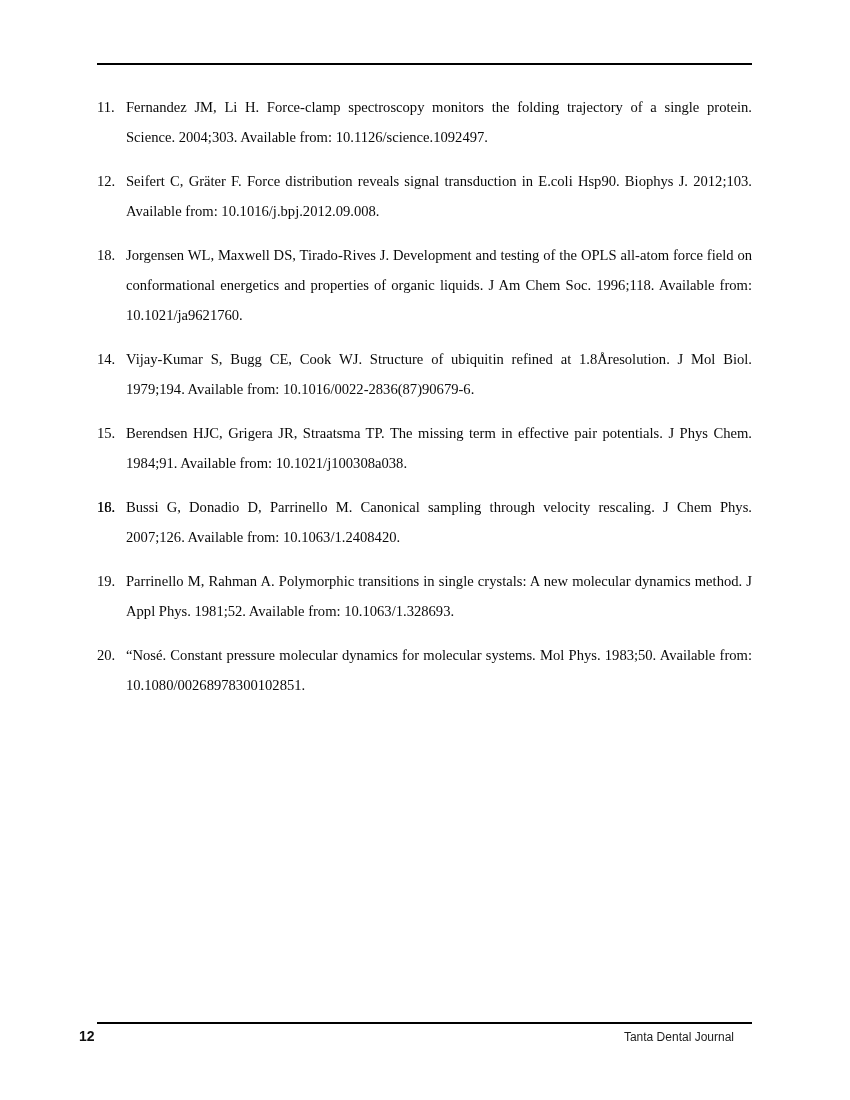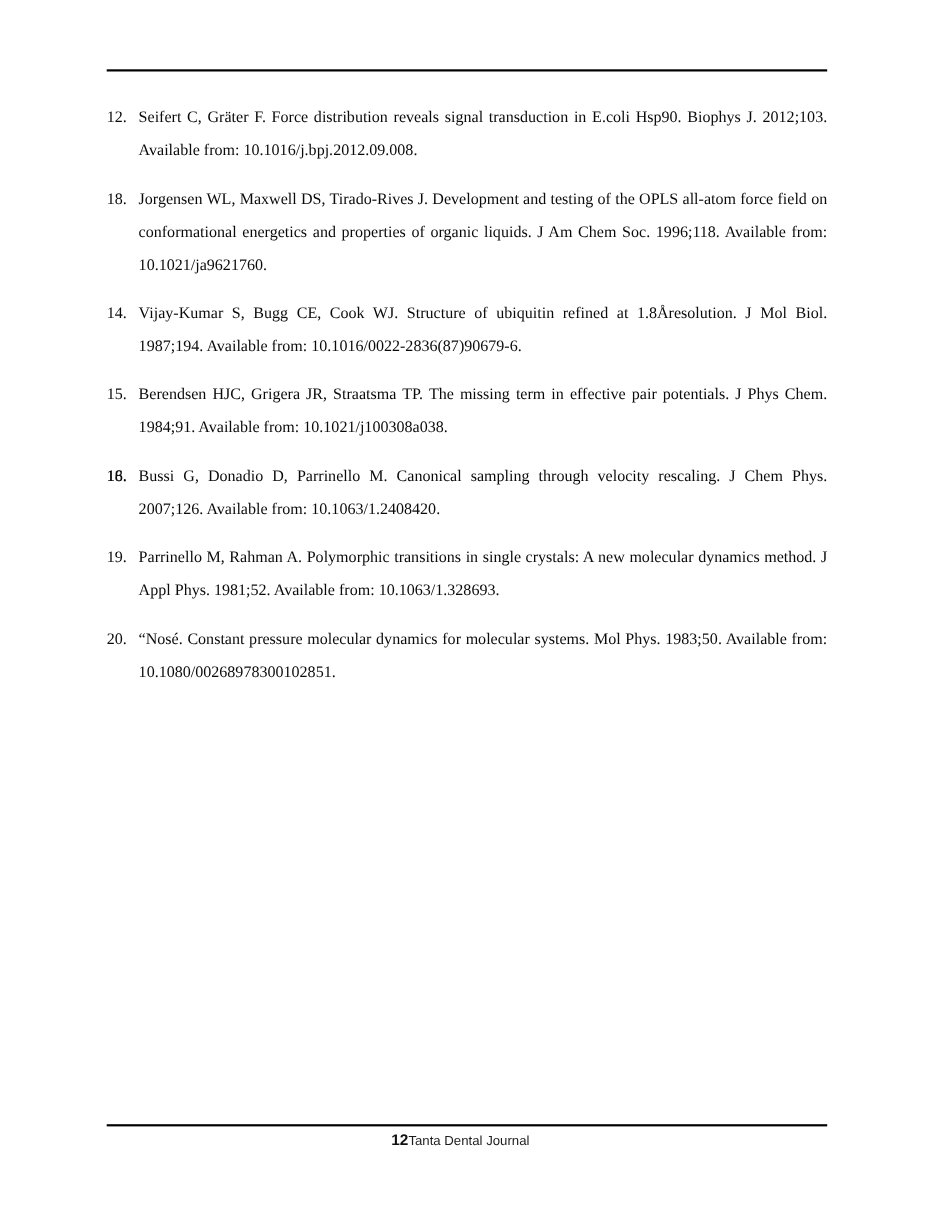--- a/index.html
+++ b/index.html
@@ -48,25 +48,25 @@
   .footer-rule {
     position: absolute;
     left: 97px;
     top: 1022px;
     width: 655px;
     height: 1.6px;
     background: #000000;
   }
   .footer {
     position: absolute;
-    left: 91px;
+    left: 79px;
     top: 1028px;
     width: 655px;
     display: flex;
-    justify-content: center;
+    justify-content: space-between;
     align-items: baseline;
     font-family: "Liberation Sans", sans-serif;
   }
   .footer-page-number {
     font-size: 14px;
     font-weight: bold;
     color: #111111;
   }
   .footer-journal {
     font-size: 12px;
@@ -76,34 +76,38 @@
 </style>
 </head>
 <body>
 
 <div class="page">
 
   <div class="top-rule"></div>
 
   <div class="references">
 
+    <div class="ref-item">
+      <span class="ref-num">11.</span>
+      <span class="ref-text">Fernandez JM, Li H. Force-clamp spectroscopy monitors the folding trajectory of a single protein. Science. 2004;303. Available from: 10.1126/science.1092497.</span>
+    </div>
 
     <div class="ref-item">
       <span class="ref-num">12.</span>
       <span class="ref-text">Seifert C, Gräter F. Force distribution reveals signal transduction in E.coli Hsp90. Biophys J. 2012;103. Available from: 10.1016/j.bpj.2012.09.008.</span>
     </div>
 
     <div class="ref-item">
       <span class="ref-num">18.</span>
       <span class="ref-text">Jorgensen WL, Maxwell DS, Tirado-Rives J. Development and testing of the OPLS all-atom force field on conformational energetics and properties of organic liquids. J Am Chem Soc. 1996;118. Available from: 10.1021/ja9621760.</span>
     </div>
 
     <div class="ref-item">
       <span class="ref-num">14.</span>
-      <span class="ref-text">Vijay-Kumar S, Bugg CE, Cook WJ. Structure of ubiquitin refined at 1.8Åresolution. J Mol Biol. 1987;194. Available from: 10.1016/0022-2836(87)90679-6.</span>
+      <span class="ref-text">Vijay-Kumar S, Bugg CE, Cook WJ. Structure of ubiquitin refined at 1.8Åresolution. J Mol Biol. 1979;194. Available from: 10.1016/0022-2836(87)90679-6.</span>
     </div>
 
     <div class="ref-item">
       <span class="ref-num">15.</span>
       <span class="ref-text">Berendsen HJC, Grigera JR, Straatsma TP. The missing term in effective pair potentials. J Phys Chem. 1984;91. Available from: 10.1021/j100308a038.</span>
     </div>
 
     <div class="ref-item">
       <span class="ref-num">16.</span>
     </div>

